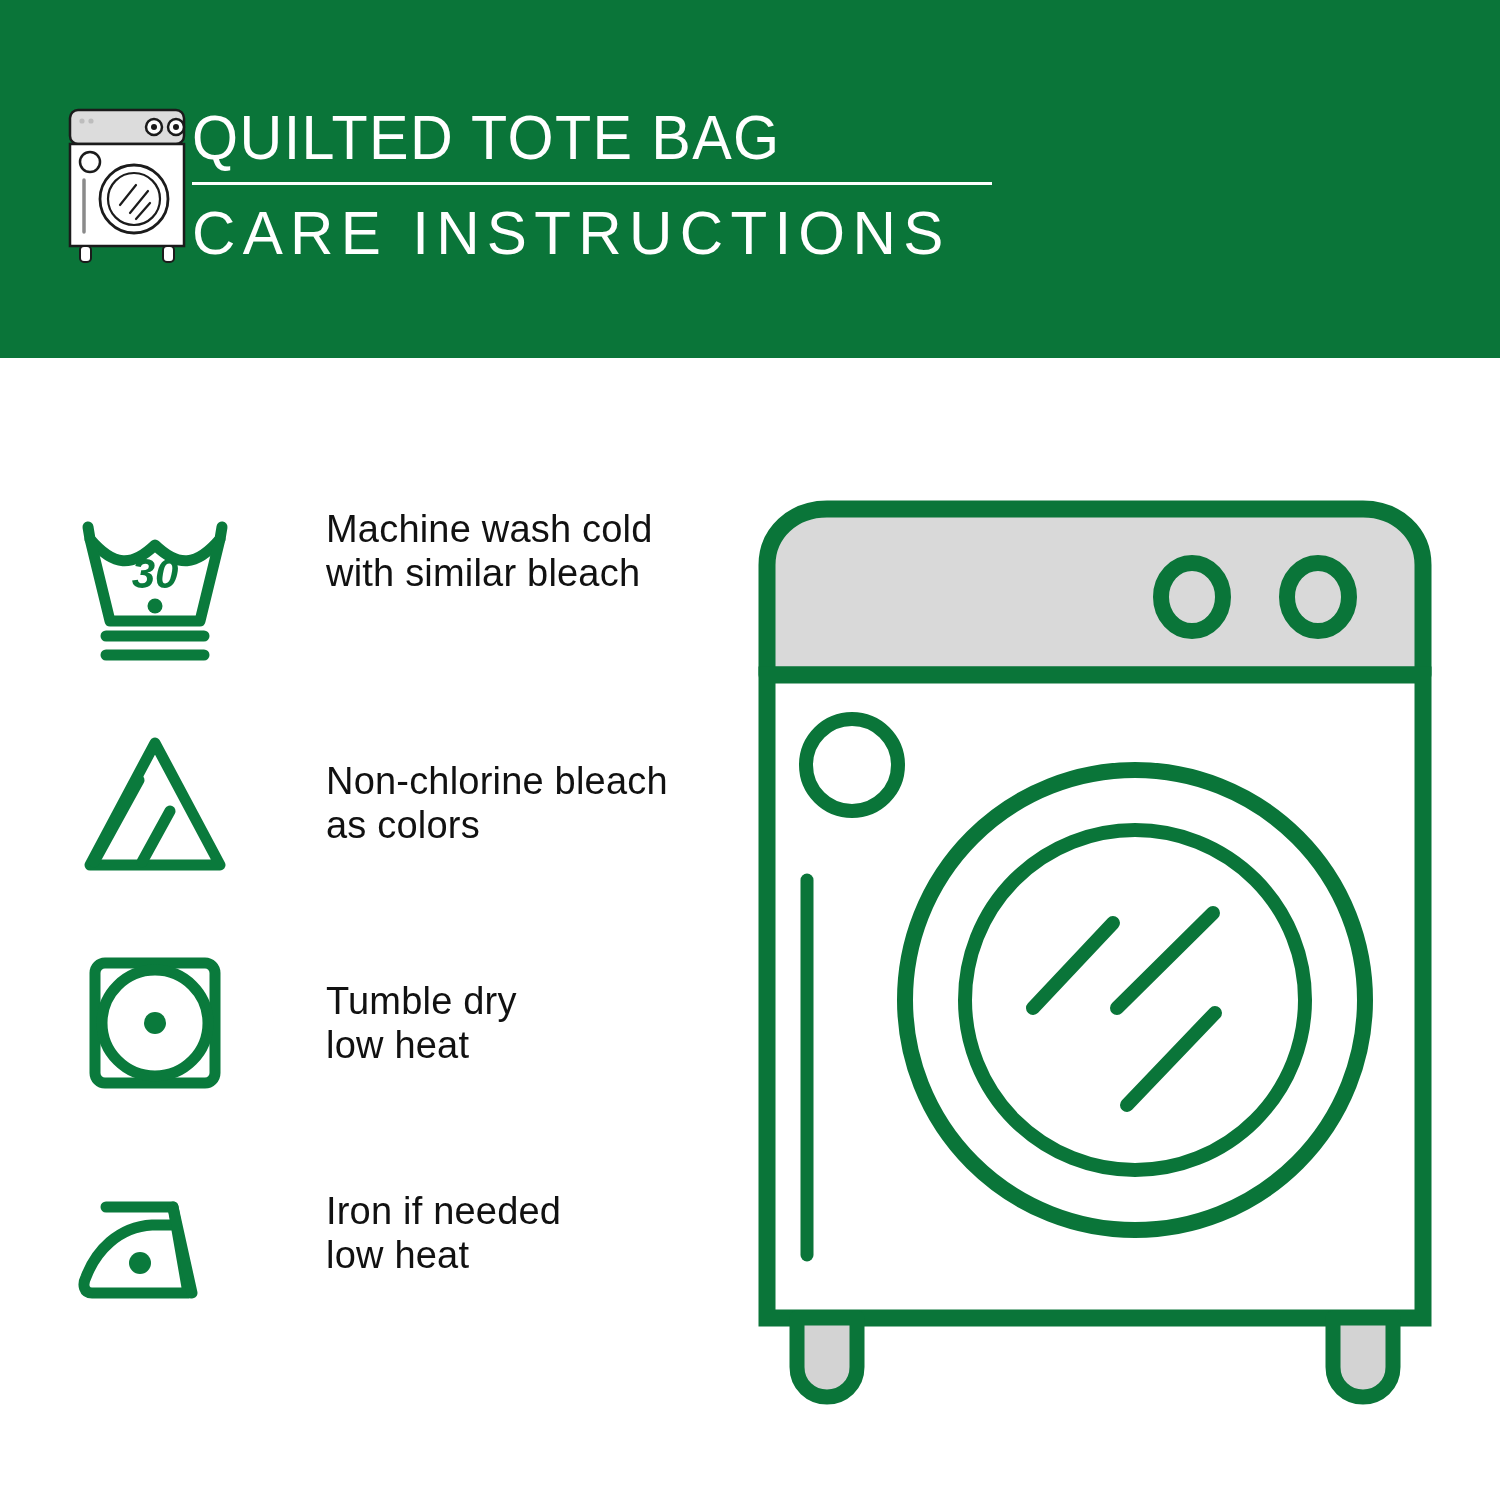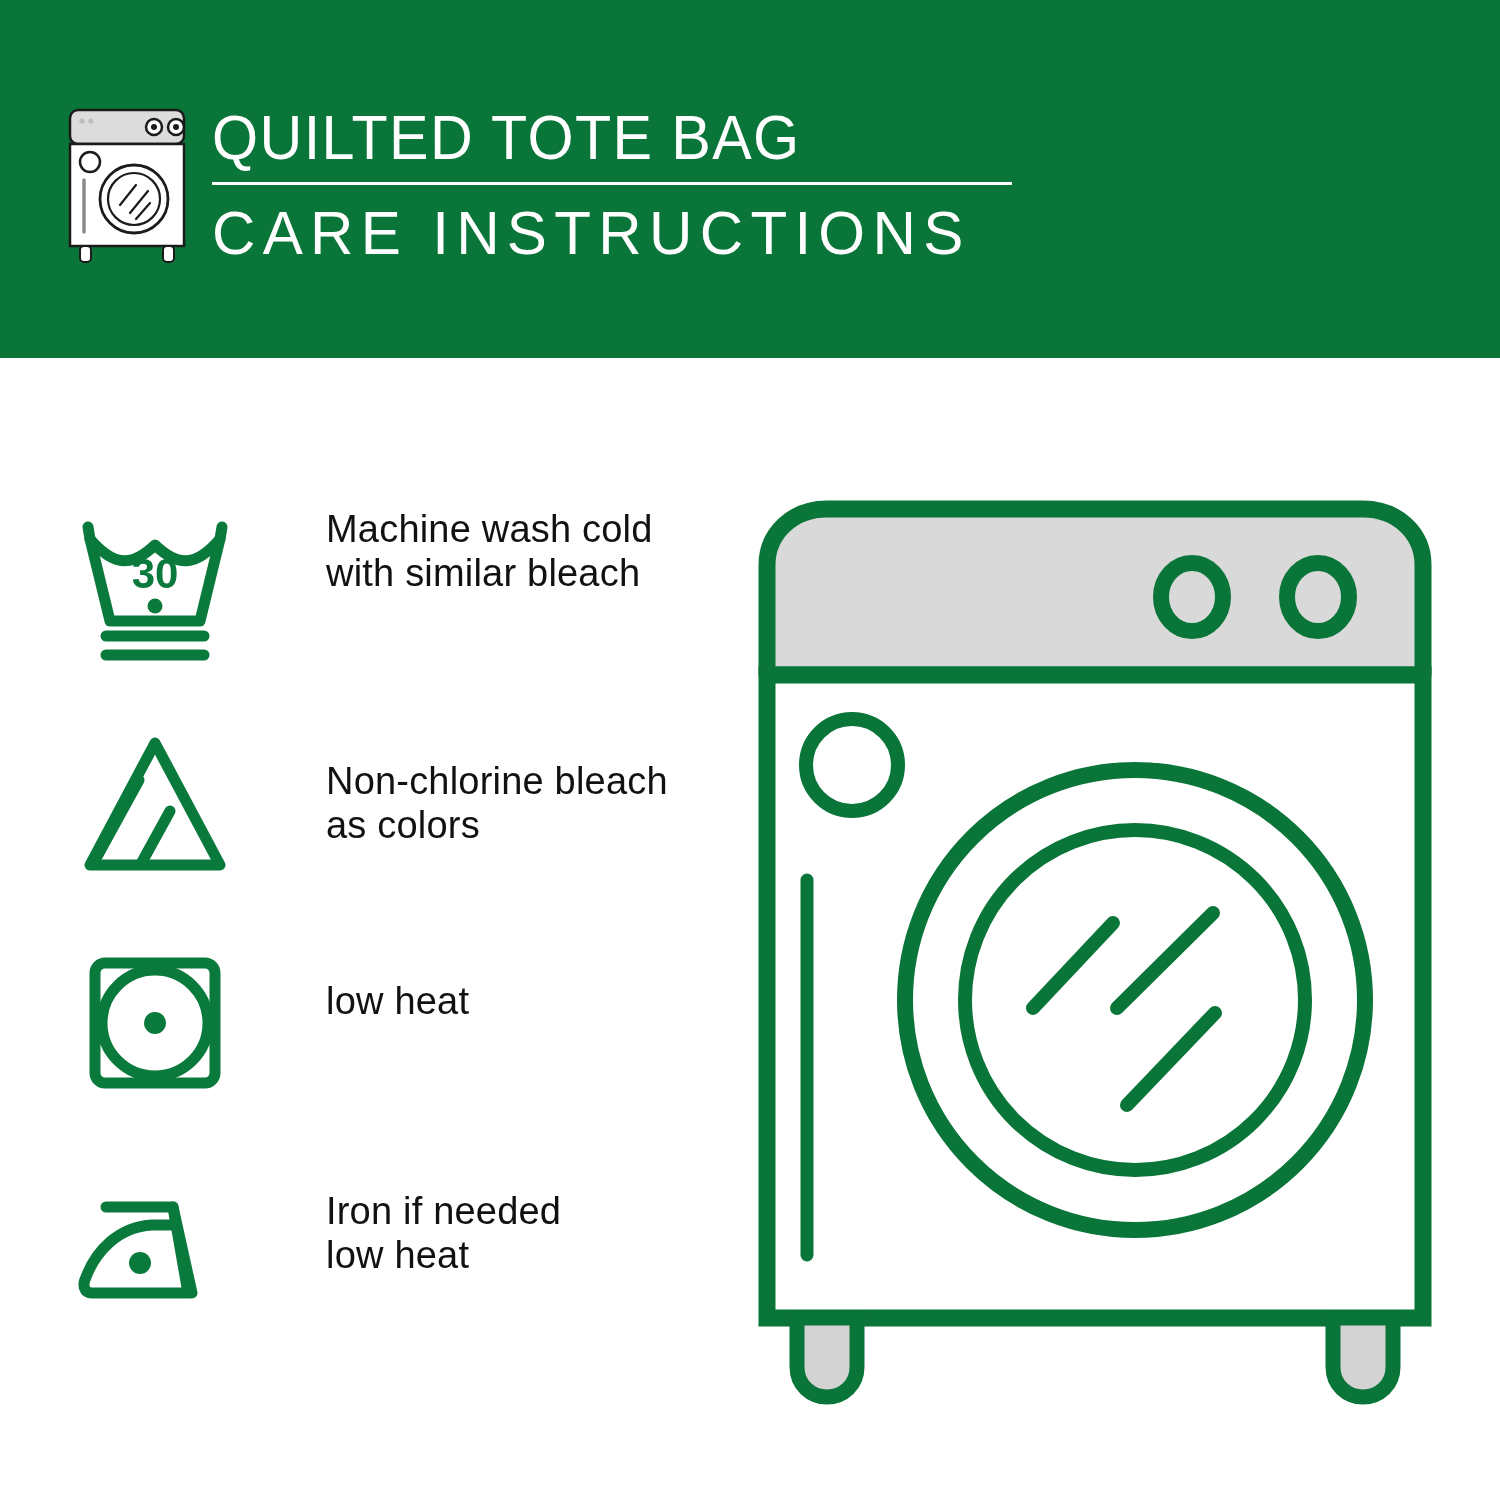--- a/index.html
+++ b/index.html
@@ -34,21 +34,20 @@
     flex-direction: row;
     align-items: flex-start;
   }
   #header-logo {
     width: 130px;
     height: 160px;
     flex: 0 0 130px;
     margin-top: 6px;
   }
   #header-text {
-    margin-left: 20px;
     flex: 1 1 auto;
     padding-top: 2px;
   }
   #product-title {
     color: #ffffff;
     font-size: 63px;
     line-height: 70px;
     font-weight: 300;
     letter-spacing: 1.5px;
     white-space: nowrap;
@@ -89,20 +88,21 @@
     min-height: 160px;
   }
   .care-row:last-child { margin-bottom: 0; }
   .care-symbol {
     flex: 0 0 170px;
     width: 170px;
     height: 160px;
     display: flex;
     align-items: center;
     justify-content: flex-start;
+    font-style: italic;
   }
   .care-symbol svg { display: block; }
   .care-text {
     flex: 1 1 auto;
     margin-left: 86px;
     color: #111111;
     font-size: 38px;
     line-height: 44px;
     font-weight: 400;
     letter-spacing: 0.2px;
@@ -209,20 +209,21 @@
     <div class="care-symbol">
       <svg viewBox="0 0 170 160" width="170" height="160">
         <g fill="none" stroke="#0a7a3c" stroke-width="11" stroke-linejoin="round">
           <rect x="25" y="18" width="120" height="120" rx="10" ry="10"></rect>
           <circle cx="85" cy="78" r="53"></circle>
         </g>
         <circle cx="85" cy="78" r="11" fill="#0a7a3c"></circle>
       </svg>
     </div>
     <div class="care-text">
+      <span class="line">Tumble dry</span>
       <span class="line">low heat</span>
     </div>
   </div>
 
   <div class="care-row row-iron">
     <div class="care-symbol">
       <svg viewBox="0 0 170 160" width="170" height="160">
         <g fill="none" stroke="#0a7a3c" stroke-width="11" stroke-linecap="round" stroke-linejoin="round">
           <path d="M36 42 L103 42 L118 128 L22 128 C14 128 12 120 16 112 C26 86 48 62 82 60 L103 60"></path>
           <path d="M103 42 L122 128"></path>

